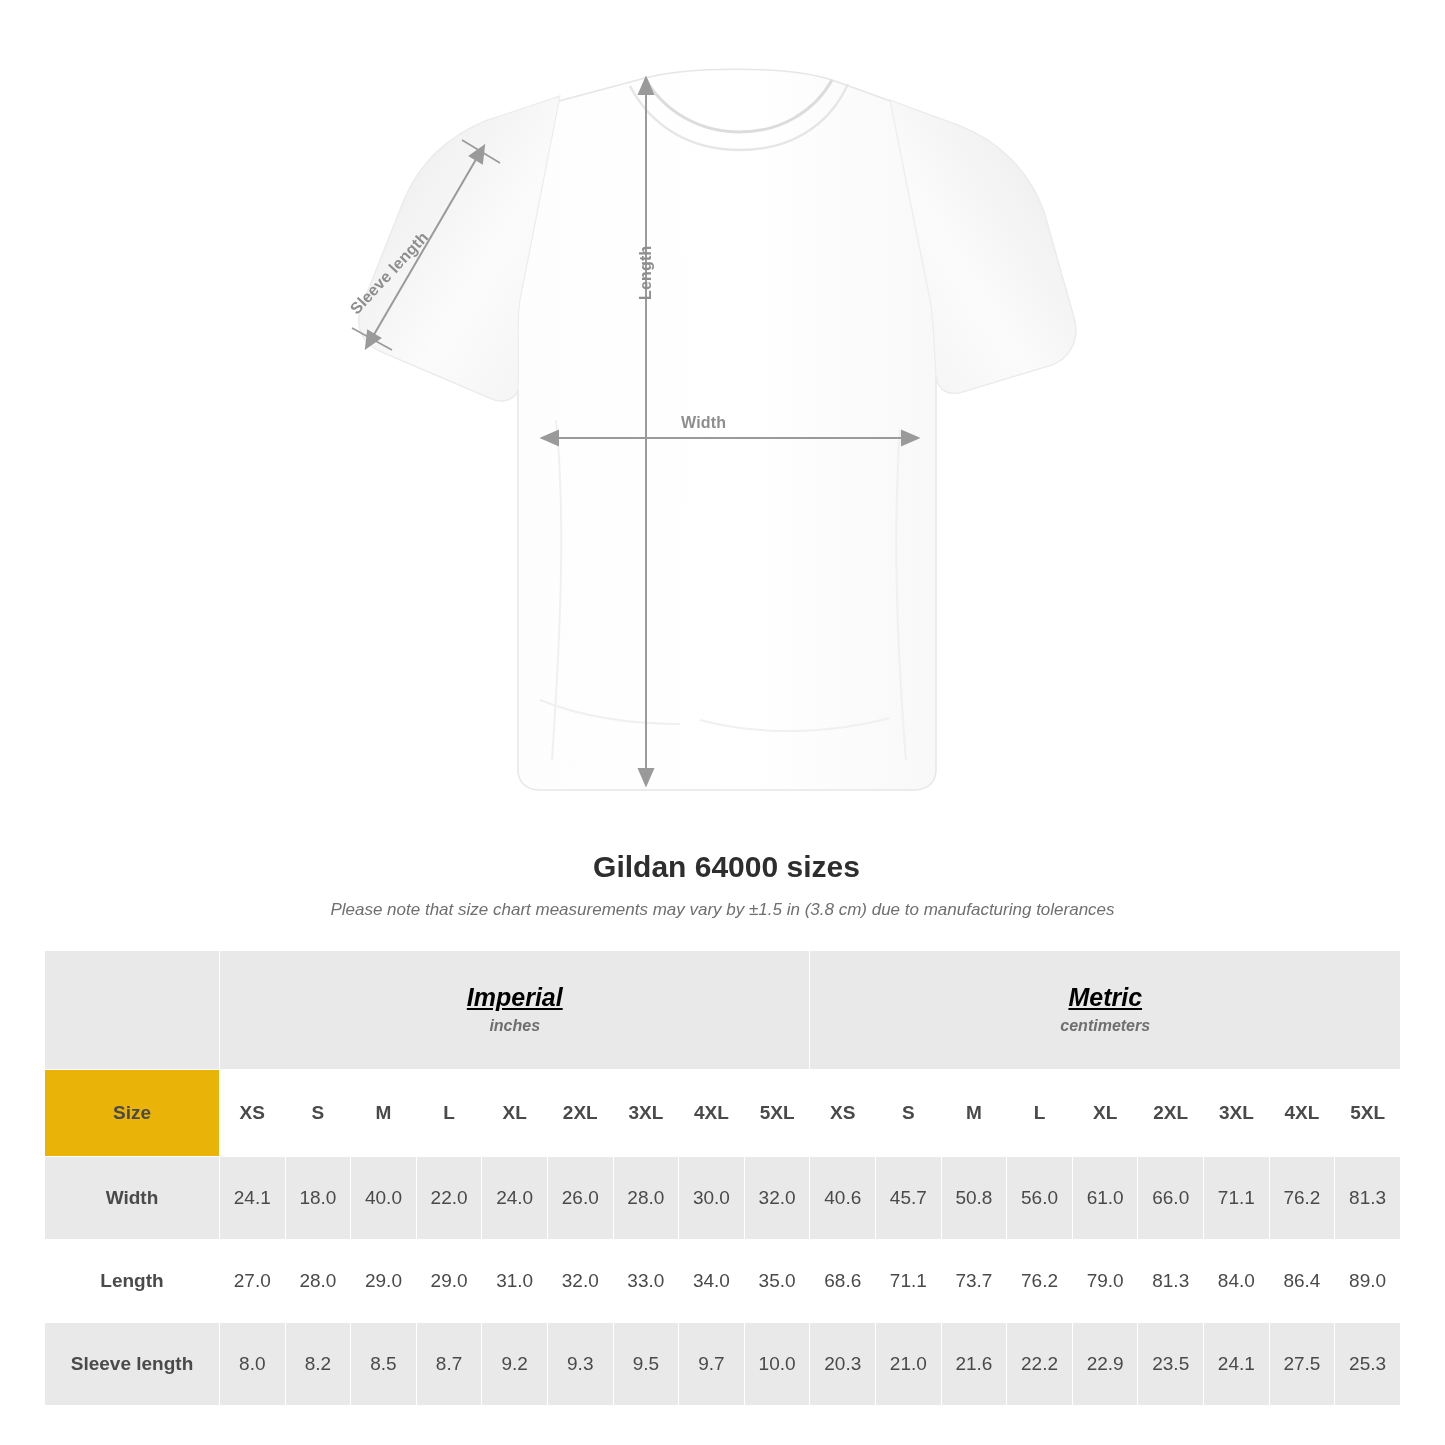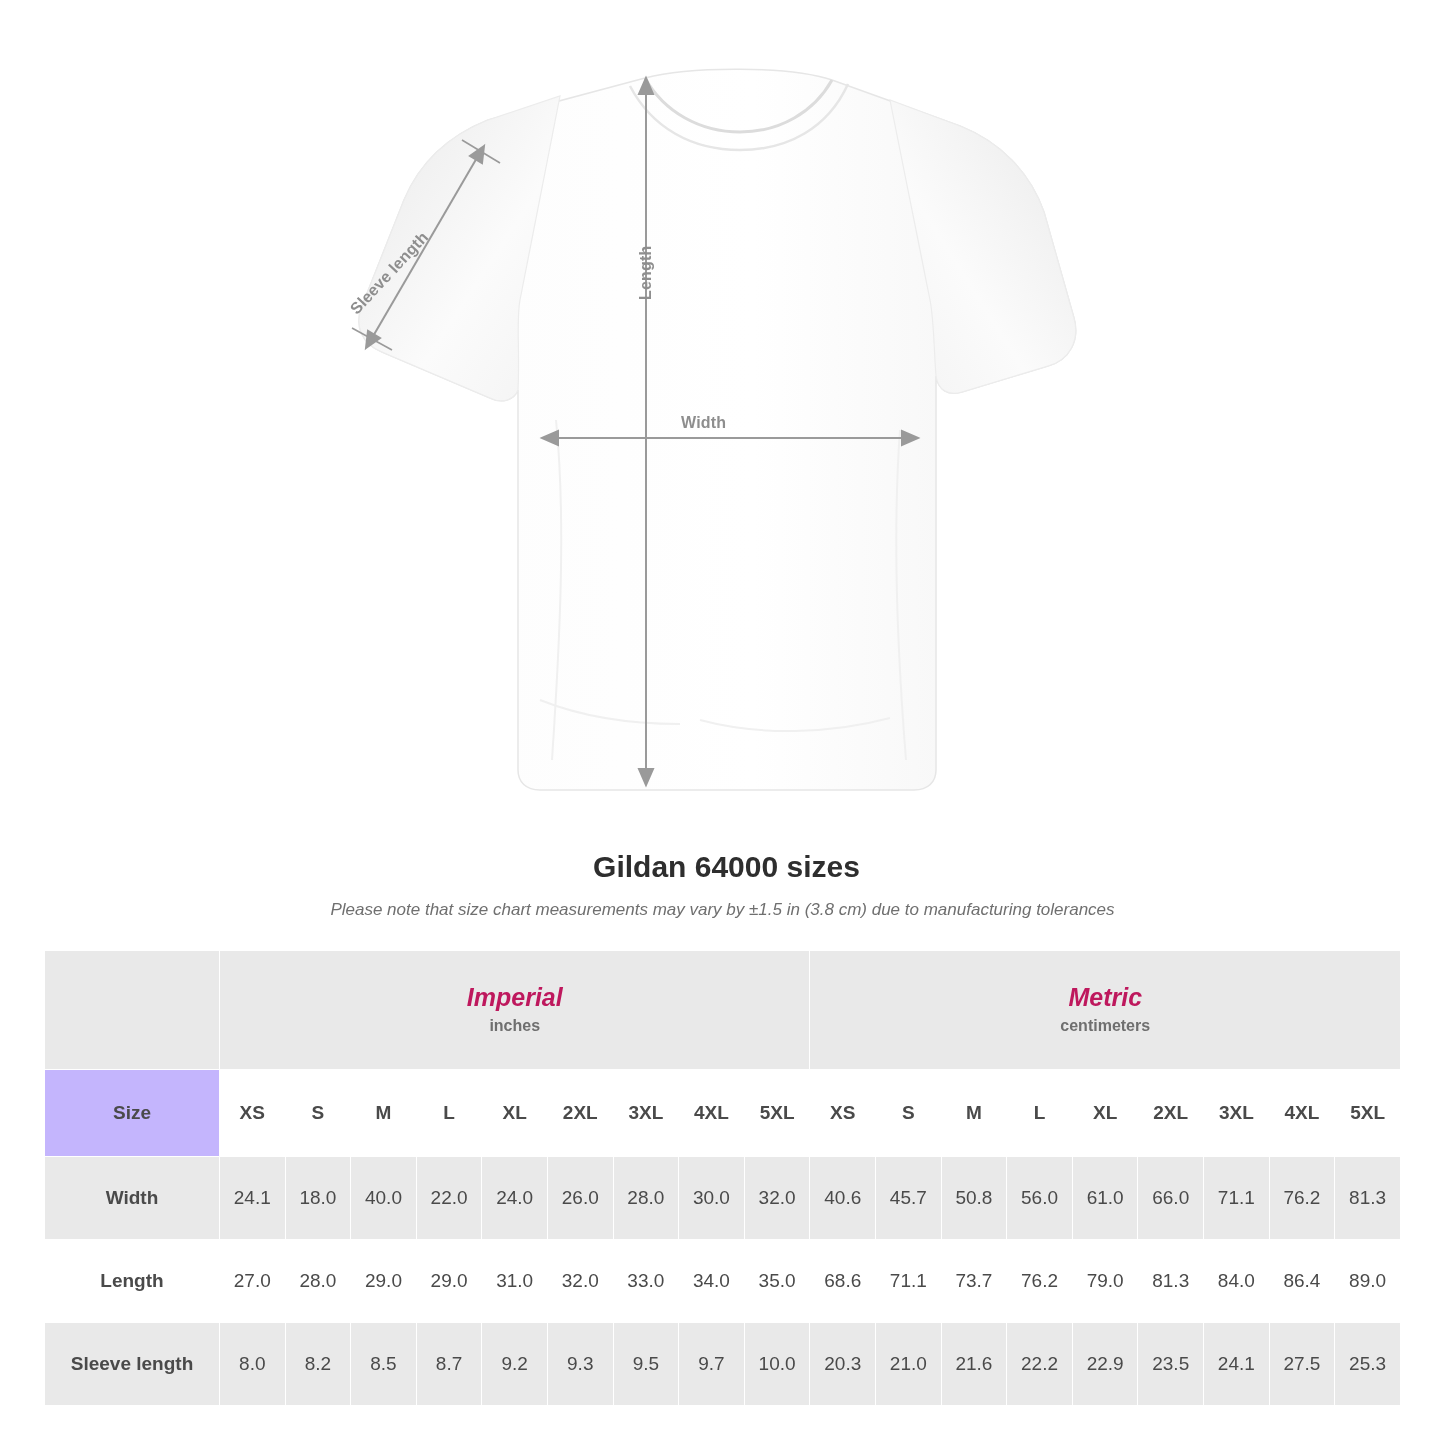--- a/index.html
+++ b/index.html
@@ -100,39 +100,41 @@
     vertical-align: middle;
     padding: 0;
   }
   .unit-row th.label-col {
     background: #e9e9e9;
   }
   .unit-name {
     font-size: 25px;
     font-style: italic;
     font-weight: bold;
-    color: #be185d;
+    color: #000000;
     line-height: 1.25;
+    text-decoration: underline;
   }
   .unit-sub {
     font-size: 16px;
+    font-style: italic;
     color: #6f6f6f;
     line-height: 1.6;
   }
 
   
   .head-row td {
     background: #ffffff;
     height: 84px;
     font-size: 19px;
     font-weight: bold;
     color: #3a3a3a;
   }
   .head-row td.rowlabel {
-    background: #c4b5fd;
+    background: #eab308;
     font-size: 19px;
   }
 
   
   .data-row td {
     height: 80px;
     font-size: 19px;
   }
   .data-row.alt td {
     background: #e9e9e9;

